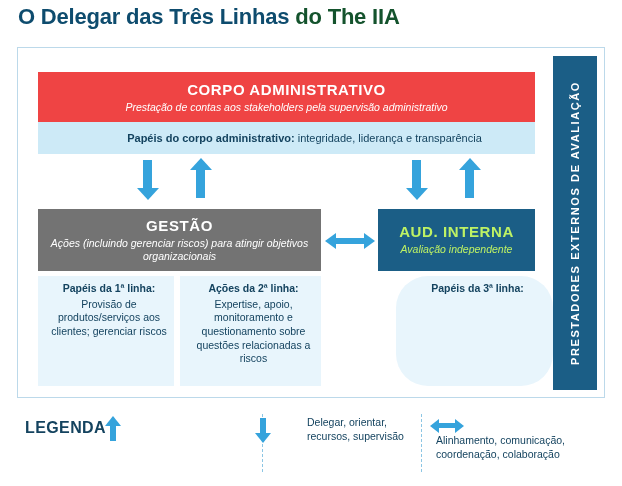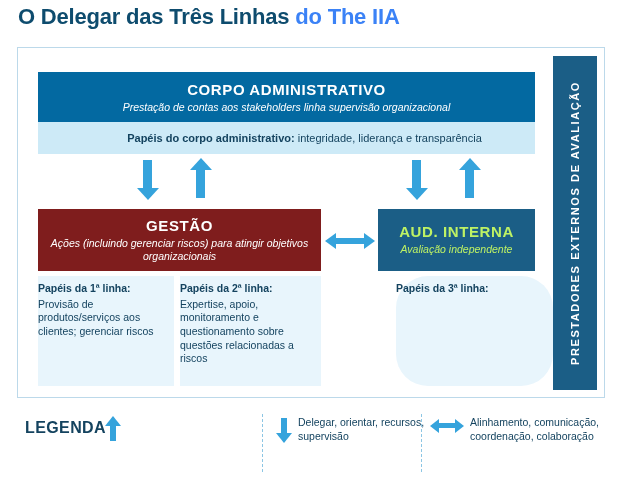--- a/index.html
+++ b/index.html
@@ -19,21 +19,21 @@
   .title {
     position: absolute;
     left: 18px;
     top: 4px;
     font-size: 22px;
     font-weight: bold;
     letter-spacing: -0.2px;
     white-space: nowrap;
   }
   .title .dark { color: #0e4c6e; }
-  .title .light { color: #3b82f6; }
+  .title .light { color: #14532d; }
 
   
   .frame {
     position: absolute;
     left: 17px;
     top: 47px;
     width: 588px;
     height: 351px;
     border: 1px solid #bcd9ea;
     background: #ffffff;
@@ -66,21 +66,21 @@
     white-space: nowrap;
   }
 
   
   .gov-box {
     position: absolute;
     left: 38px;
     top: 72px;
     width: 497px;
     height: 50px;
-    background: #0369a1;
+    background: #ef4444;
     color: #ffffff;
     box-sizing: border-box;
     display: flex;
     flex-direction: column;
     align-items: center;
     justify-content: center;
   }
   .gov-title {
     font-size: 15px;
     font-weight: bold;
@@ -108,21 +108,21 @@
   }
   .gov-roles b { font-weight: bold; }
 
   
   .mgmt-box {
     position: absolute;
     left: 38px;
     top: 209px;
     width: 283px;
     height: 62px;
-    background: #7f1d1d;
+    background: #737373;
     color: #ffffff;
     box-sizing: border-box;
     display: flex;
     flex-direction: column;
     align-items: center;
     justify-content: center;
     text-align: center;
   }
   .mgmt-title {
     font-size: 15px;
@@ -152,21 +152,22 @@
     text-align: center;
   }
 
   
   .role-col {
     position: absolute;
     top: 276px;
     background: #e8f5fc;
     color: #14435f;
     box-sizing: border-box;
-    padding: 6px 6px 8px 0;
+    padding: 6px 6px 8px 12px;
+    text-align: center;
     font-size: 10.5px;
     line-height: 1.3;
   }
   .role-col .rtitle {
     font-weight: bold;
     display: block;
     margin-bottom: 2px;
   }
   .role-1 { left: 38px;  width: 136px; height: 110px; }
   .role-2 { left: 180px; width: 141px; height: 110px; }
@@ -243,22 +244,22 @@
     position: absolute;
     top: 8px;
     display: flex;
     align-items: flex-start;
     font-size: 10.5px;
     color: #14435f;
     line-height: 1.3;
   }
   .legend-item .lab { padding-left: 6px; }
   .leg-1 { left: 88px; width: 160px; }
-  .leg-2 { left: 259px; width: 155px; }
-  .leg-3 { left: 413px; width: 175px; }
+  .leg-2 { left: 238px; width: 155px; gap: 30px; }
+  .leg-3 { left: 413px; width: 175px; flex-direction: column; }
 
   .dash-sep {
     position: absolute;
     top: 6px;
     width: 0;
     height: 58px;
     border-left: 1px dashed #8cc6e4;
   }
   .sep-1 { left: 245px; }
   .sep-2 { left: 404px; }
@@ -292,21 +293,21 @@
 </div>
 
 <div class="frame"></div>
 
 <div class="external-band">
   <span class="vtext">PRESTADORES EXTERNOS DE AVALIAÇÃO</span>
 </div>
 
 <div class="gov-box">
   <div class="gov-title">CORPO ADMINISTRATIVO</div>
-  <div class="gov-sub">Prestação de contas aos stakeholders linha supervisão organizacional</div>
+  <div class="gov-sub">Prestação de contas aos stakeholders pela supervisão administrativo</div>
 </div>
 <div class="gov-roles">
   <span><b>Papéis do corpo administrativo:</b><span> integridade, liderança e transparência</span></span>
 </div>
 
 <div class="arrow">
   <div class="v-arrow-shaft" style="left:143px; top:160px; height:30px;"></div>
   <div class="v-arrow-head down" style="left:136.5px; top:188px;"></div>
 </div>
 <div class="arrow">
@@ -337,21 +338,21 @@
 <div class="audit-box">
   <div class="mgmt-title">AUD. INTERNA</div>
   <div class="mgmt-sub">Avaliação independente</div>
 </div>
 
 <div class="role-col role-1">
   <span class="rtitle">Papéis da 1ª linha:</span>
   <span>Provisão de produtos/serviços aos clientes; gerenciar riscos</span>
 </div>
 <div class="role-col role-2">
-  <span class="rtitle">Papéis da 2ª linha:</span>
+  <span class="rtitle">Ações da 2ª linha:</span>
   <span>Expertise, apoio, monitoramento e questionamento sobre questões relacionadas a riscos</span>
 </div>
 <div class="role-col role-3">
   <span class="rtitle">Papéis da 3ª linha:</span>
 </div>
 
 <div class="legend">
   <div class="legend-title">LEGENDA</div>
 
   <div class="dash-sep sep-1"></div>

